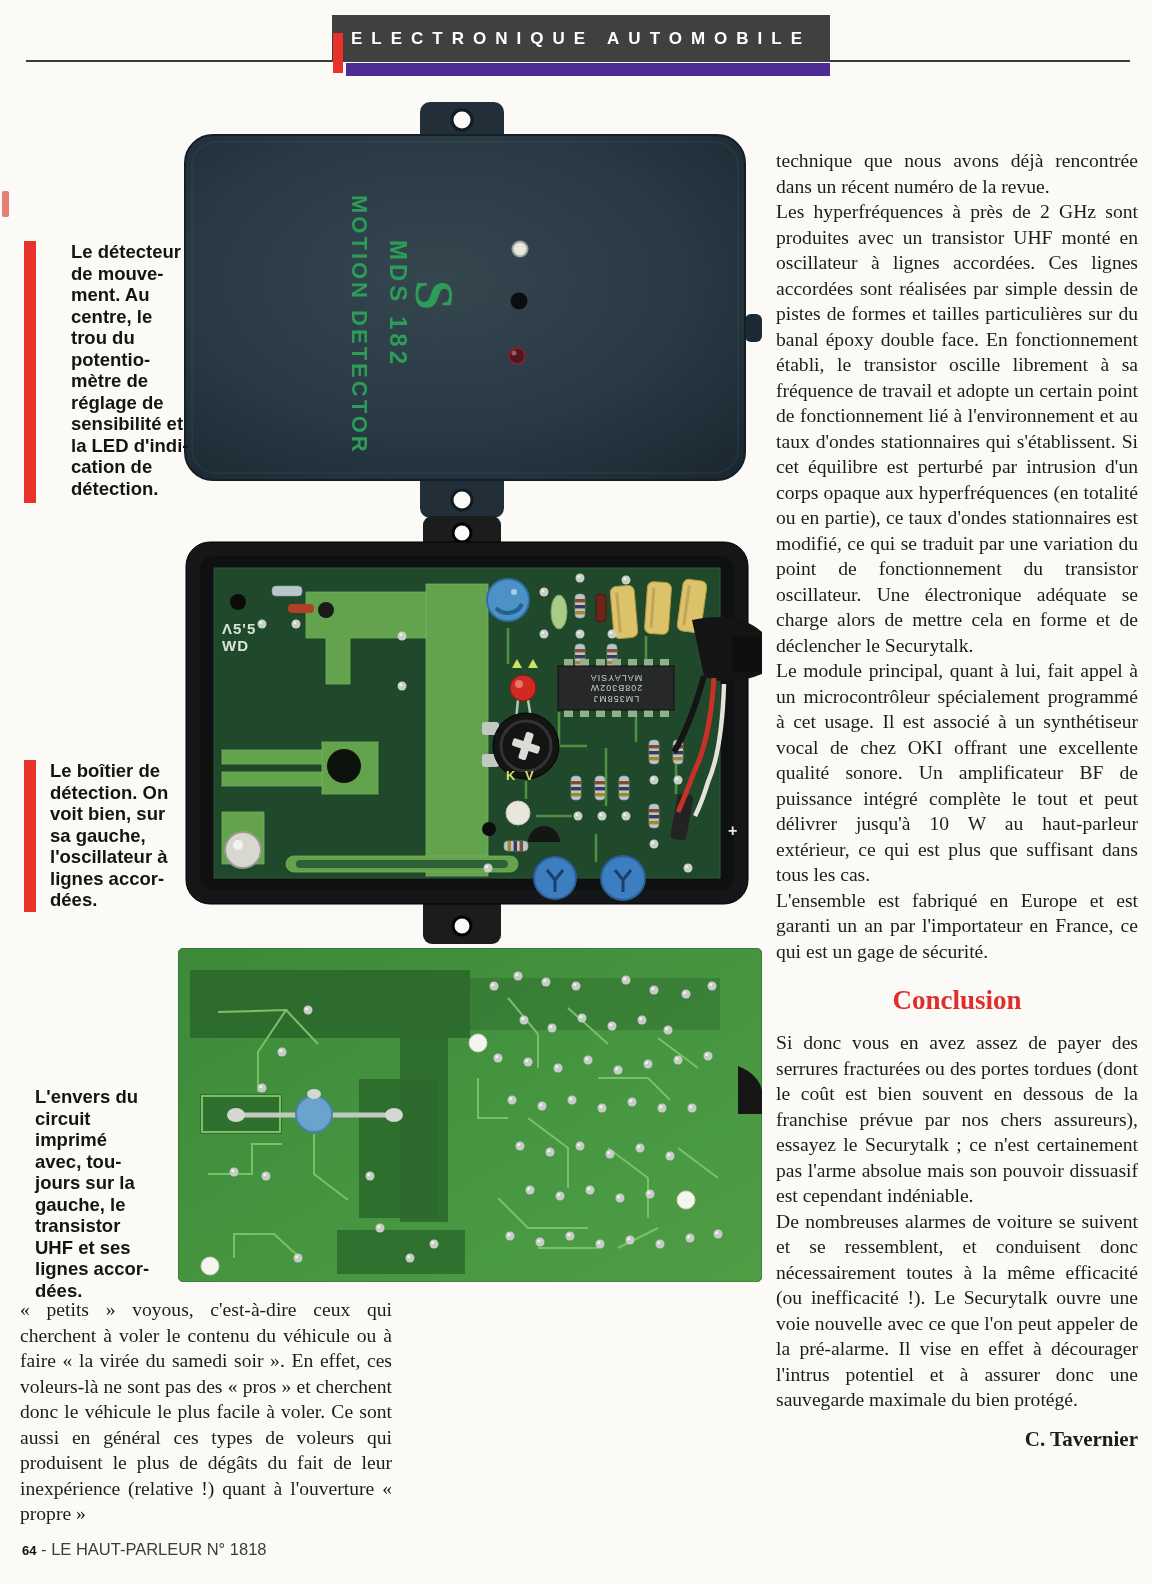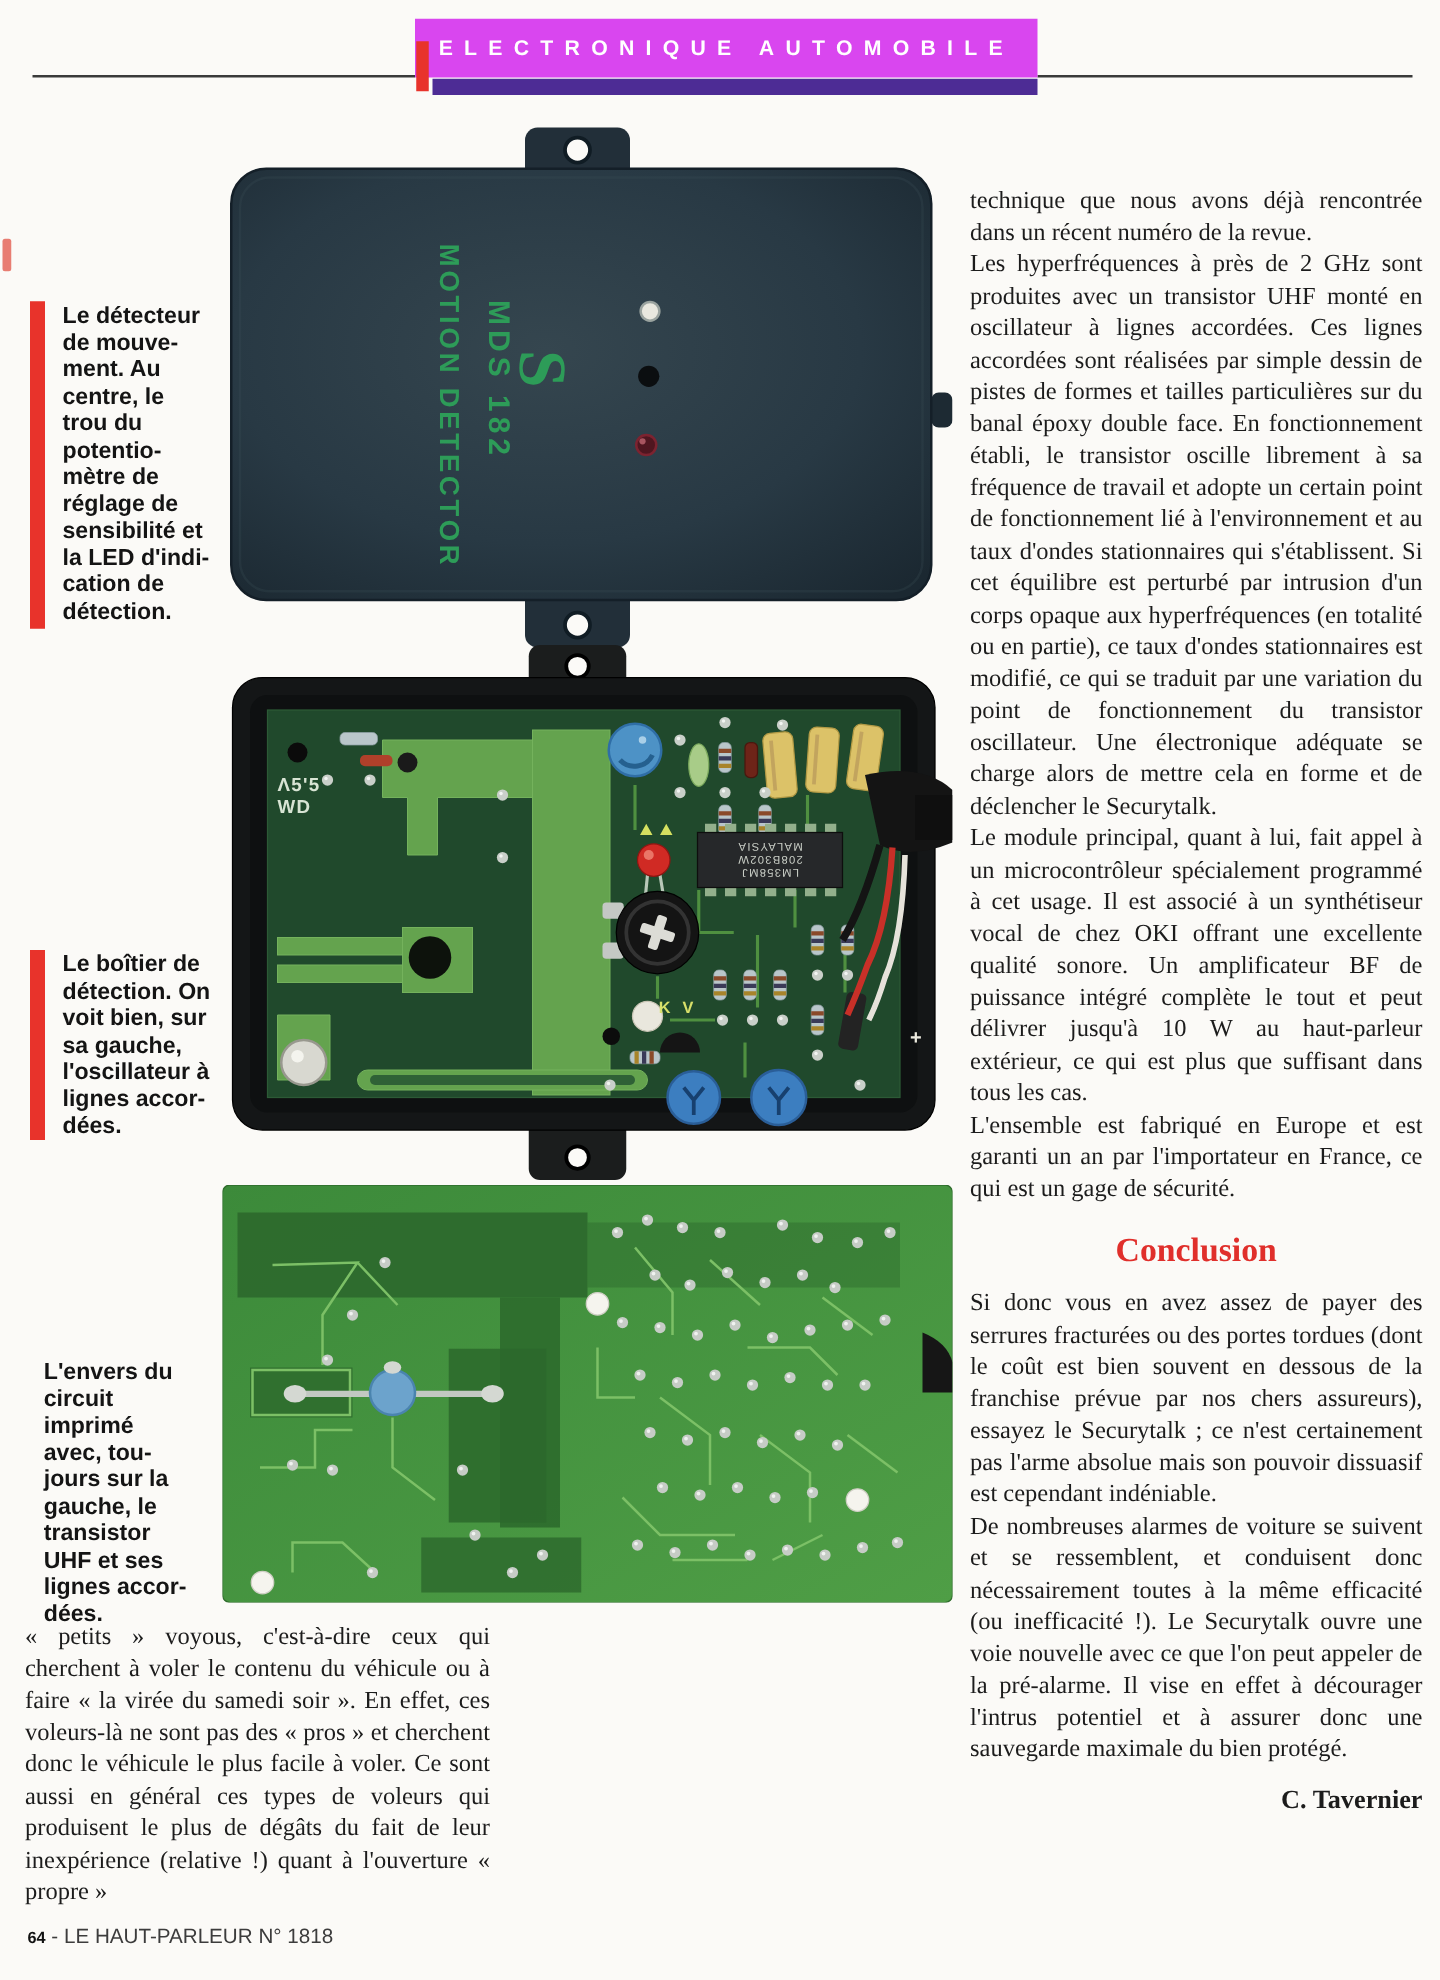--- a/index.html
+++ b/index.html
@@ -2,21 +2,21 @@
 <html><head>
 <meta charset="utf-8">
 <style>
   html,body{margin:0;padding:0;background:#fbfaf7;}
   .page{position:relative;width:1152px;height:1584px;background:#fbfaf7;overflow:hidden;
         font-family:"Liberation Serif",serif;color:#1c1c1c;}
   .preline{white-space:pre-line;}
 
   
   .rule{position:absolute;height:2px;background:#3a3a3a;}
-  .navy-box{position:absolute;left:332px;top:15px;width:498px;height:47px;background:#d946ef;
+  .navy-box{position:absolute;left:332px;top:15px;width:498px;height:47px;background:#404040;
             display:flex;align-items:center;justify-content:center;}
   .navy-box .ht{color:#ffffff;font-family:"Liberation Sans",sans-serif;font-weight:bold;
                 font-size:17px;letter-spacing:9px;white-space:nowrap;}
   .purple-bar{position:absolute;left:346px;top:63px;width:484px;height:13px;background:#4d2c95;}
   .red-tick{position:absolute;left:333px;top:33px;width:10px;height:40px;background:#e8332b;}
   .print-mark{position:absolute;left:2px;top:191px;width:7px;height:26px;background:#e87d72;border-radius:2px;}
 
   
   .caption{position:absolute;display:flex;font-family:"Liberation Sans",sans-serif;}
   .caption .bar{width:12px;background:#e8332b;flex:none;}
@@ -235,21 +235,21 @@
 
       <rect x="96" y="70" width="30" height="10" rx="4" fill="#b9c6ca" stroke="#8fa0a6" stroke-width="0.6"></rect>
       <rect x="112" y="88" width="26" height="9" rx="4" fill="#b0402a"></rect>
       <circle cx="150" cy="94" r="8" fill="#1a1a1a"></circle>
     </svg>
     <div class="ov silk preline" style="left:46px;top:104px;">Λ5'5
 WD</div>
     <div class="ov ictext preline" style="left:382px;top:156px;">LM358MJ
 208B302W
 MALAYSIA</div>
-    <div class="ov kv" style="left:330px;top:282px;margin-left:21px;">K V</div>
+    <div class="ov kv" style="left:330px;top:252px;">K V</div>
     <div class="ov plus" style="left:552px;top:306px;">+</div>
   </div>
 
   <div class="ph" style="left:178px;top:948px;width:584px;height:334px;">
     <svg width="584" height="334" viewBox="0 0 584 334">
       <defs>
         <linearGradient id="g3" x1="0" y1="0" x2="1" y2="1">
           <stop offset="0" stop-color="#3c8a3a"></stop>
             <stop offset="1" stop-color="#4f9e46"></stop>
         </linearGradient>
@@ -358,21 +358,21 @@
         <use href="#sj2" transform="translate(120,310)"></use>
           <use href="#sj2" transform="translate(192,228)"></use>
         <use href="#sj2" transform="translate(202,280)"></use>
           <use href="#sj2" transform="translate(232,310)"></use>
         <use href="#sj2" transform="translate(256,296)"></use>
           <use href="#sj2" transform="translate(130,62)"></use>
       </g>
     </svg>
   </div>
 
-  <div class="caption" style="left:24px;top:241px;height:262px;">
+  <div class="caption" style="left:24px;top:241px;height:262px;gap:21px;">
     <div class="bar"></div>
     <div class="ctext preline">Le détecteur
 de mouve-
 ment. Au
 centre, le
 trou du
 potentio-
 mètre de
 réglage de
 sensibilité et

